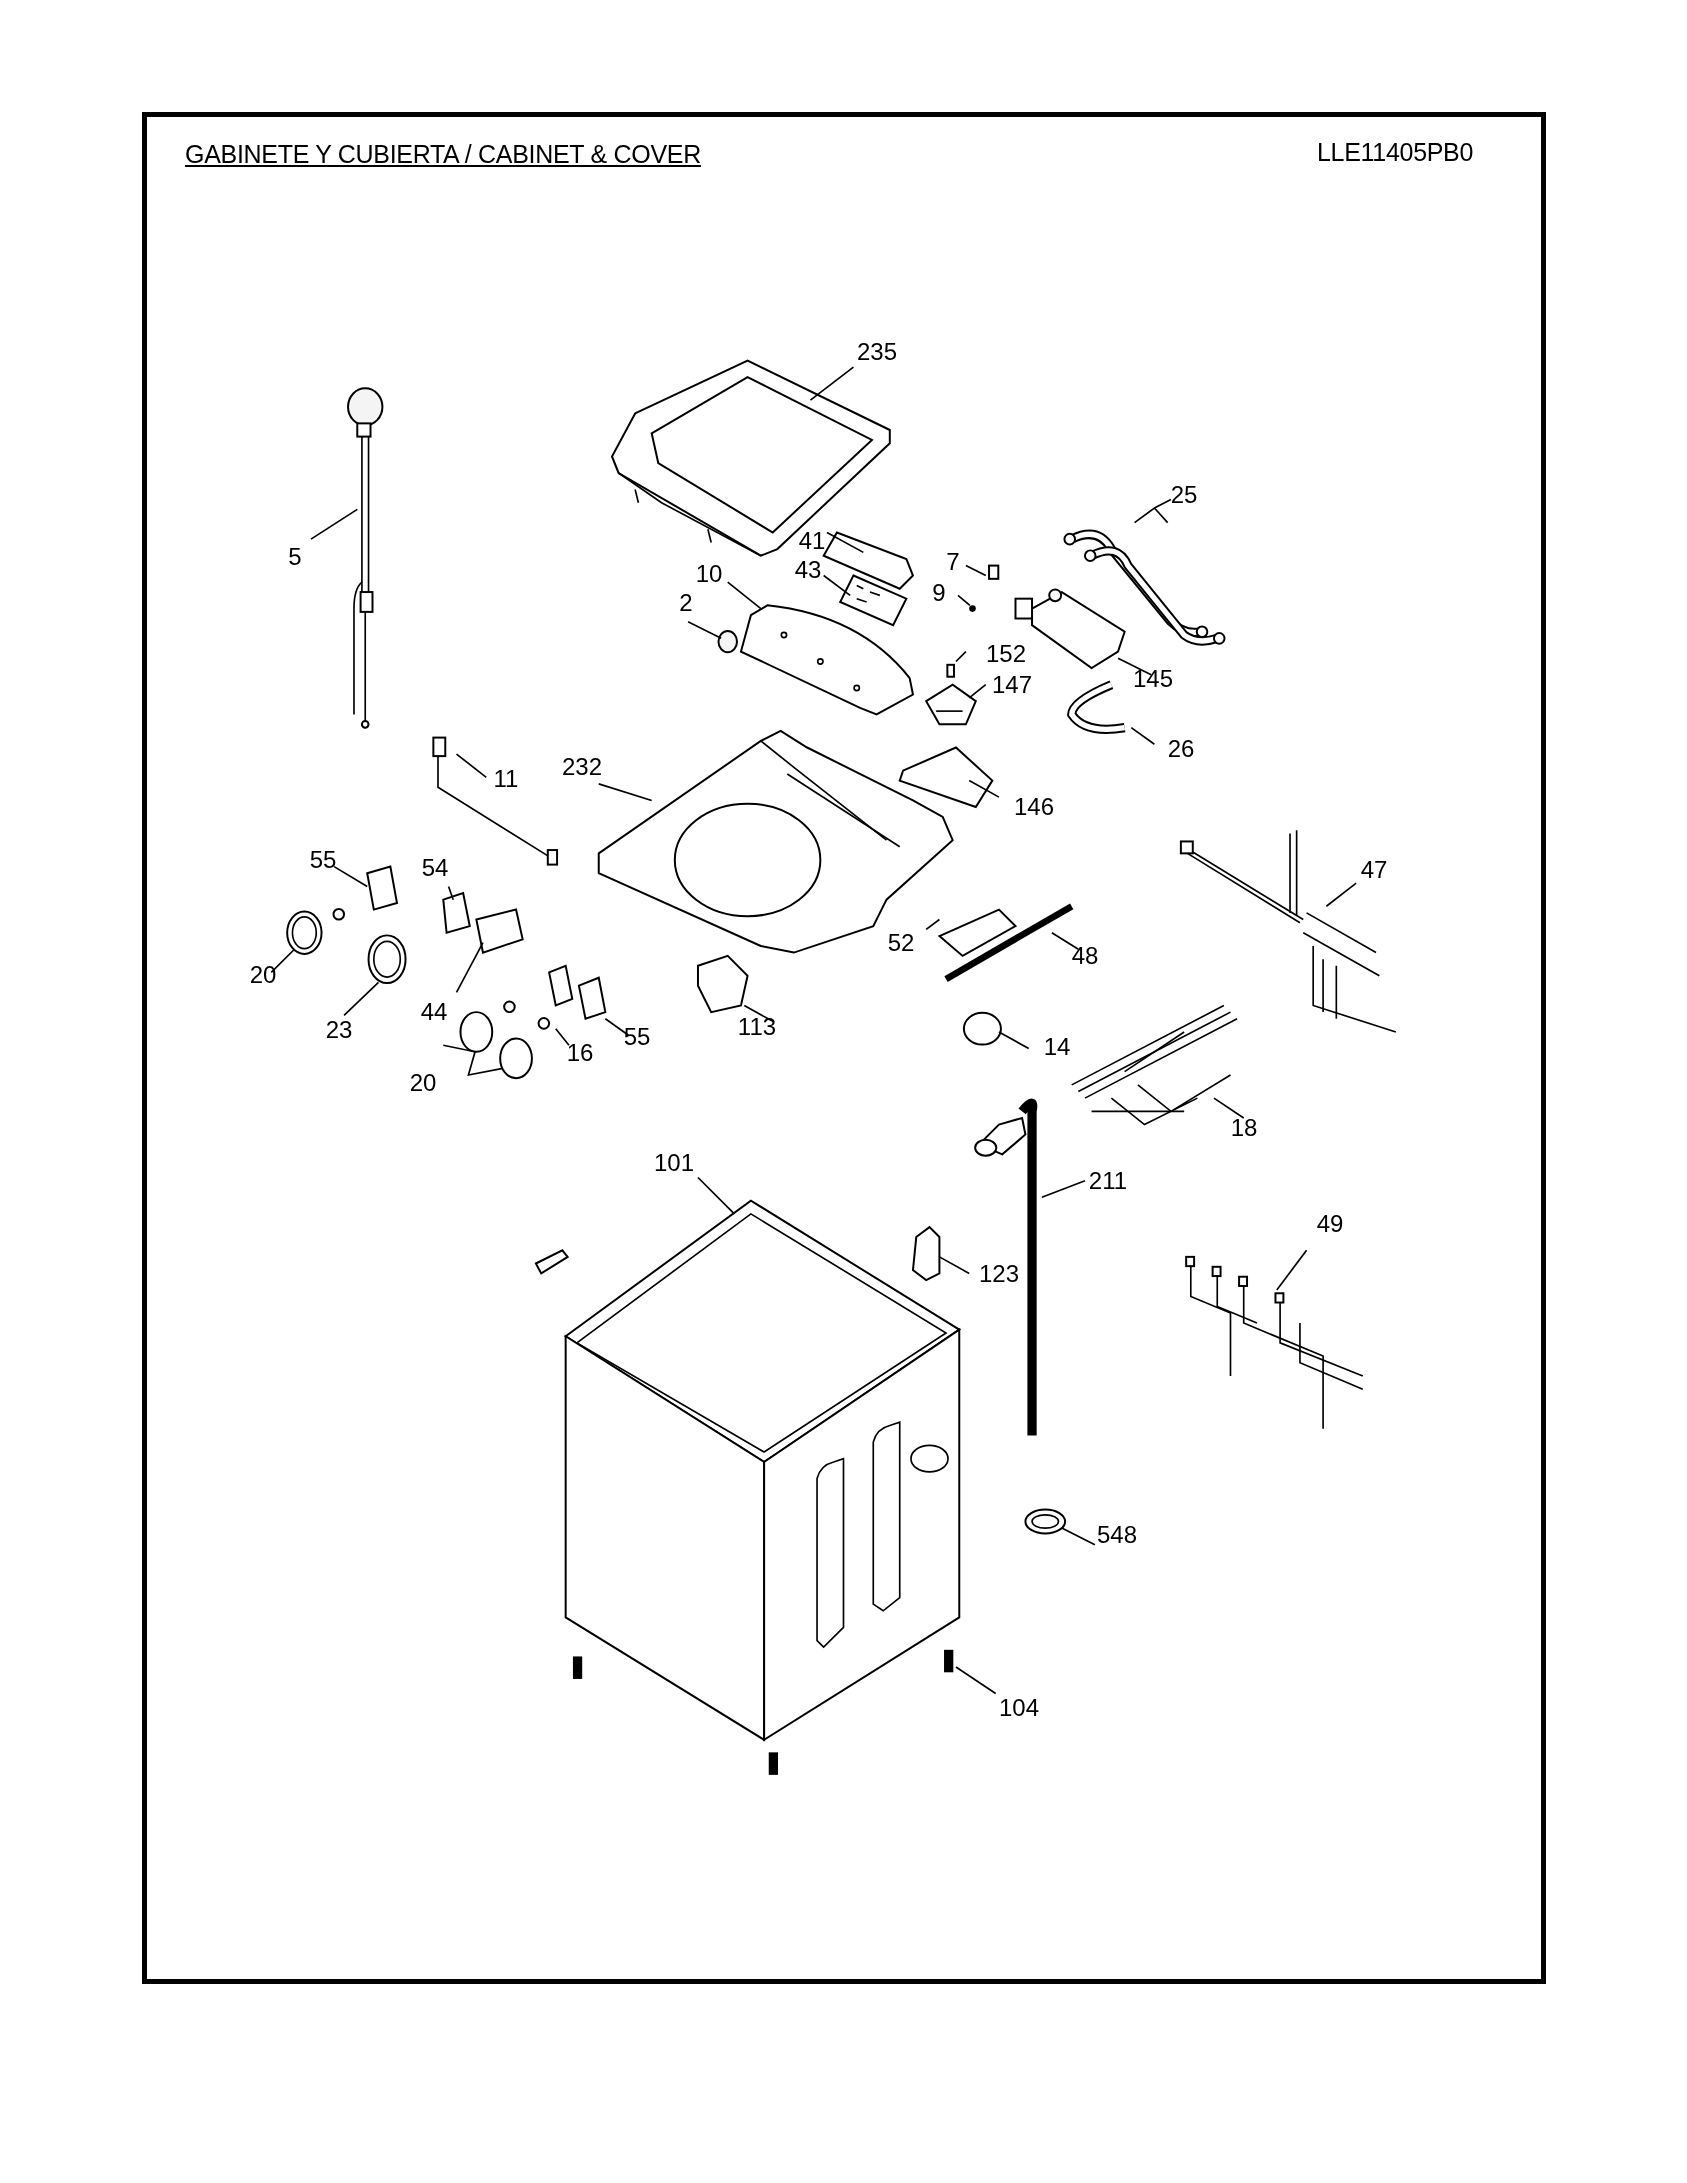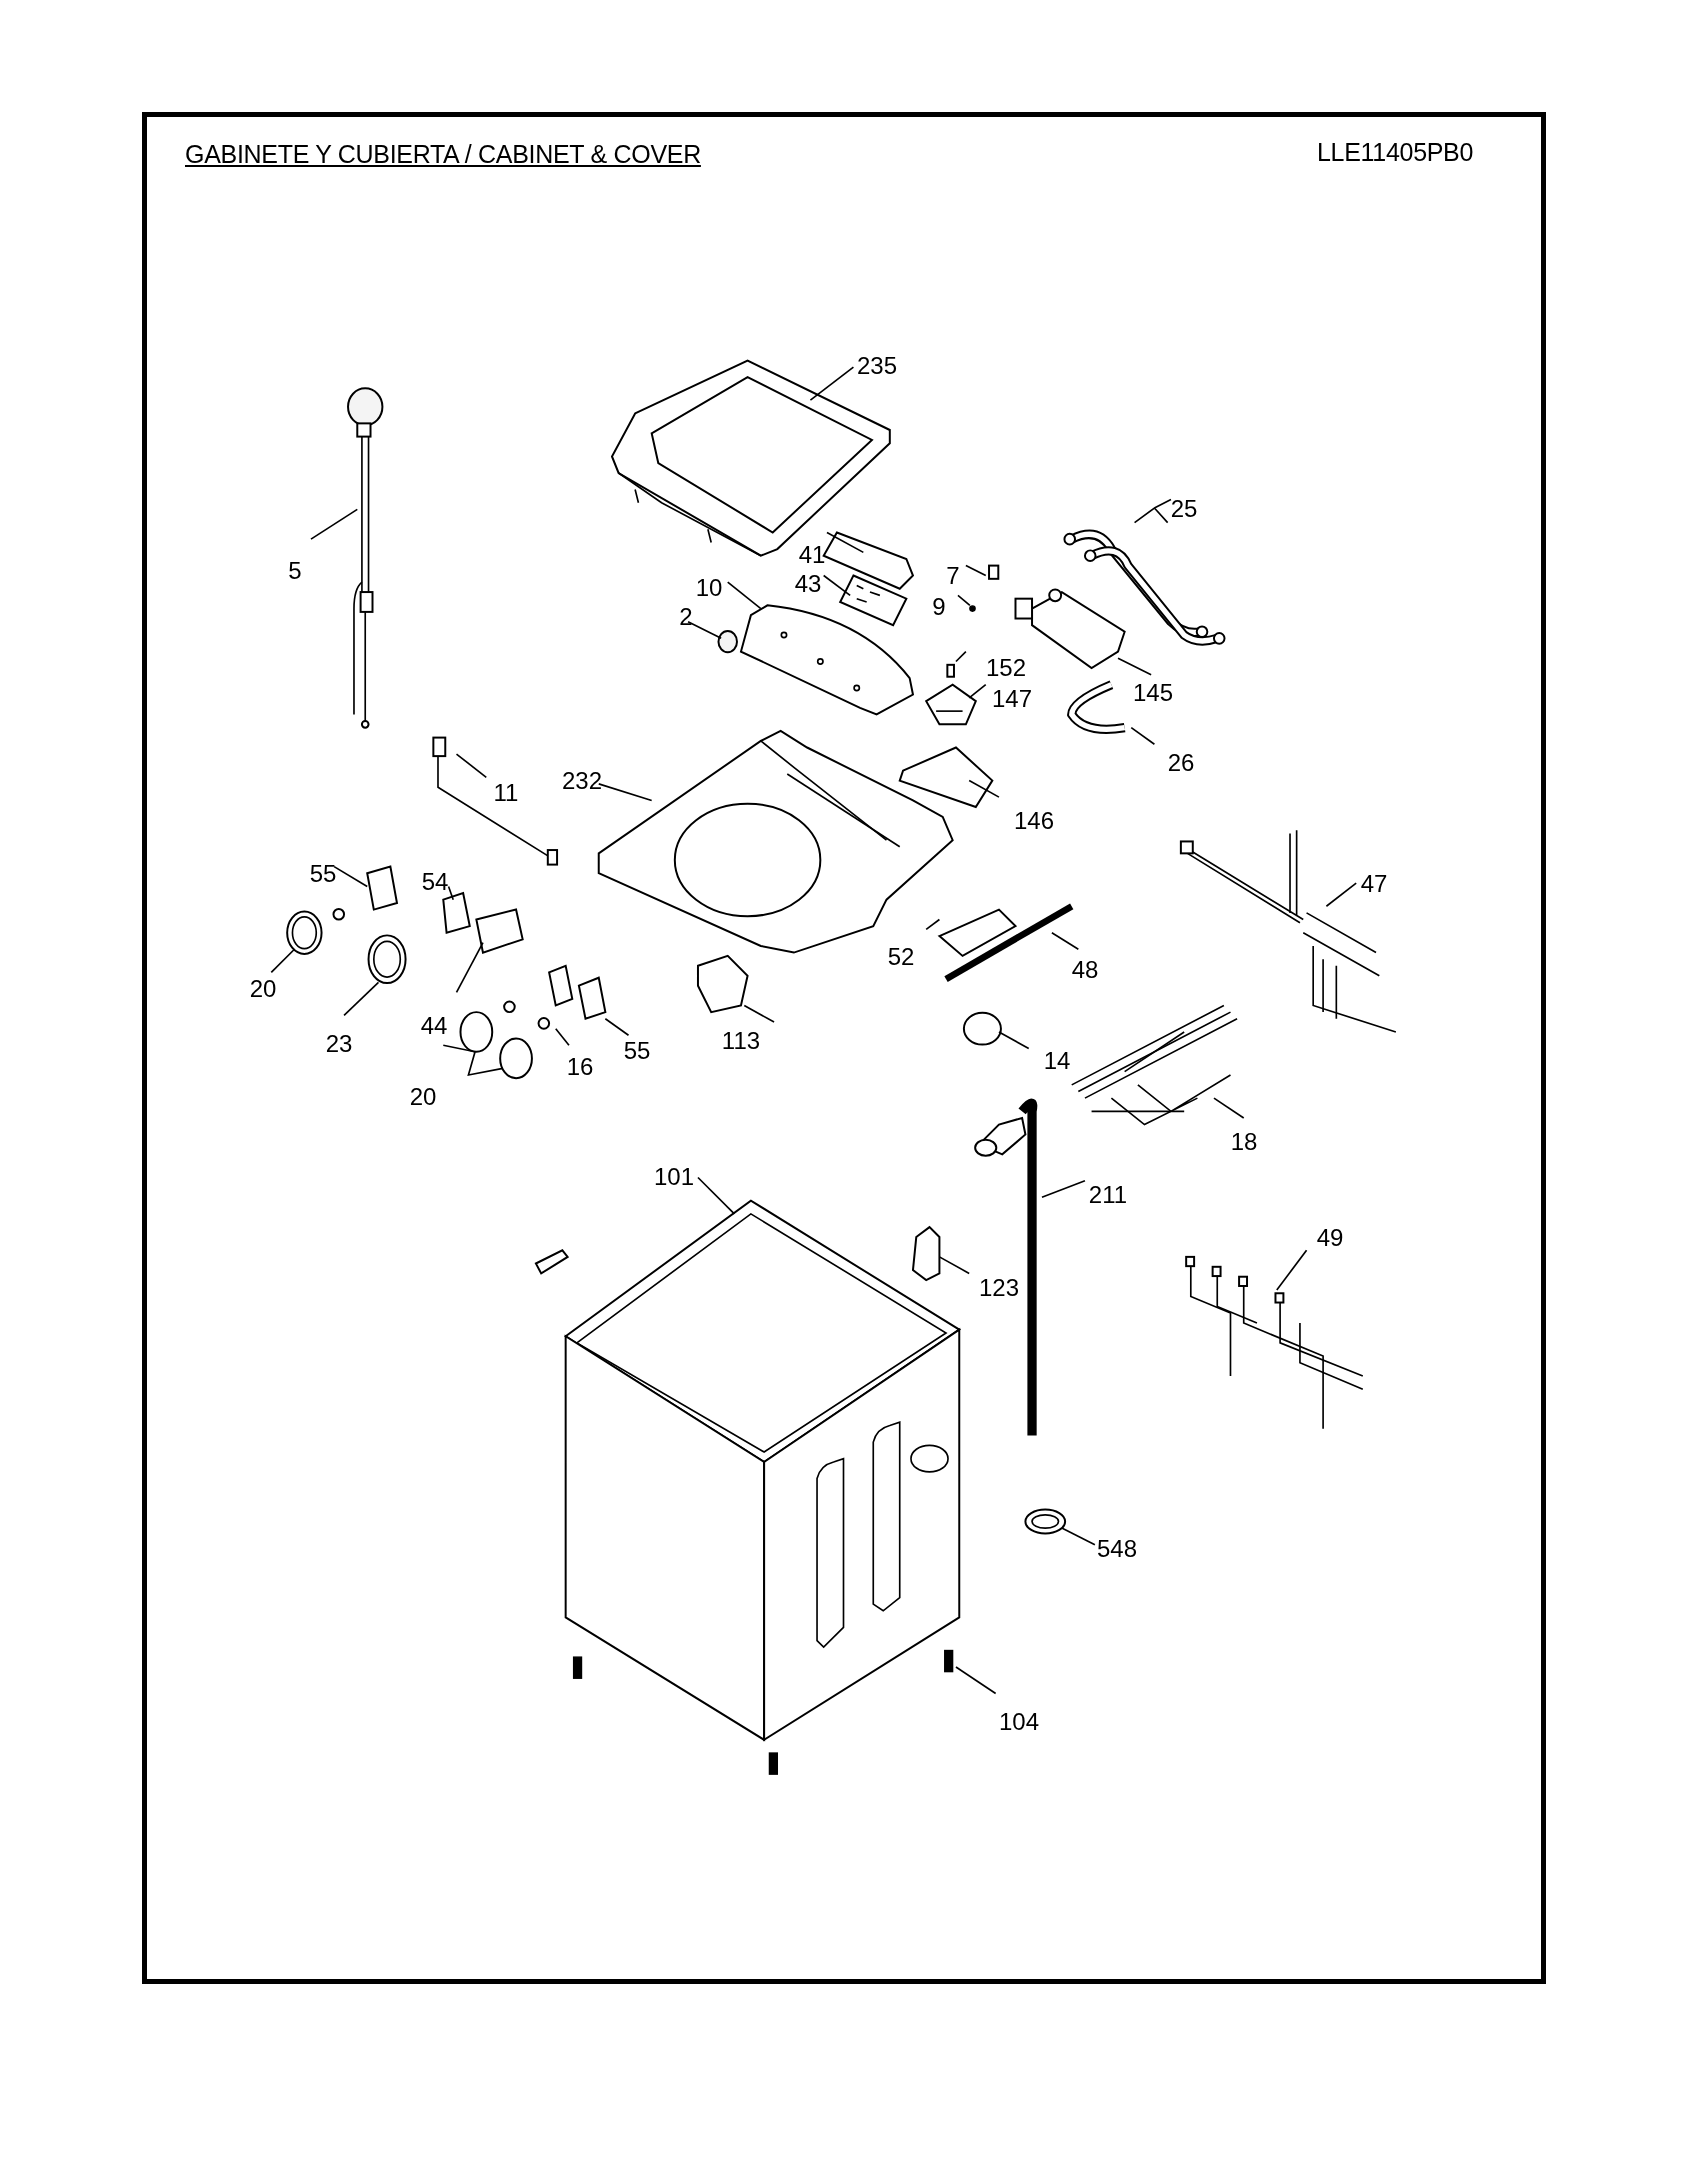--- a/index.html
+++ b/index.html
@@ -1,21 +1,21 @@
 <!DOCTYPE html>
 <html style="font-size:10.6px"><head>
 <meta charset="utf-8">
 <style>
   html,body{margin:0;padding:0;background:#fff;}
   body{width:1687px;height:2183px;position:relative;overflow:hidden;font-family:"Liberation Sans",sans-serif;color:#000;}
   #frame{position:absolute;left:142px;top:112px;width:1404px;height:1872px;border:5.3px solid #000;box-sizing:border-box;}
   #title{position:absolute;left:185px;top:140px;font-size:25px;letter-spacing:-0.3px;text-decoration:underline;}
   #model{position:absolute;left:1317px;top:138px;font-size:25px;letter-spacing:-0.3px;}
   #art{position:absolute;left:0;top:0;width:1687px;height:2183px;}
-  .lbl{position:absolute;font-size:24px;line-height:1;transform:translate(-50%,-50%);white-space:nowrap;margin-top:14px;}
+  .lbl{position:absolute;font-size:24px;line-height:1;transform:translate(-50%,-50%);white-space:nowrap;}
   svg .o{fill:#fff;stroke:#000;stroke-width:3;}
   svg .t{fill:none;stroke:#000;stroke-width:2.5;}
   svg .k{fill:#000;stroke:#000;stroke-width:2;}
   svg .g{fill:#f4f4f4;stroke:#000;stroke-width:3;}
   svg .lead{fill:none;stroke:#000;stroke-width:2.5;}
 </style>
 </head>
 <body>
 
 <div id="frame"></div>
@@ -237,21 +237,21 @@
 <div class="lbl" style="left:582px;top:767px">232</div>
 <div class="lbl" style="left:1034px;top:807px">146</div>
 <div class="lbl" style="left:323px;top:860px">55</div>
 <div class="lbl" style="left:435px;top:868px">54</div>
 <div class="lbl" style="left:1374px;top:870px">47</div>
 <div class="lbl" style="left:263px;top:975px">20</div>
 <div class="lbl" style="left:901px;top:943px">52</div>
 <div class="lbl" style="left:1085px;top:956px">48</div>
 <div class="lbl" style="left:339px;top:1030px">23</div>
 <div class="lbl" style="left:434px;top:1012px">44</div>
-<div class="lbl" style="left:741px;top:1027px">113</div>
+<div class="lbl" style="left:757px;top:1027px">113</div>
 <div class="lbl" style="left:637px;top:1037px">55</div>
 <div class="lbl" style="left:580px;top:1053px">16</div>
 <div class="lbl" style="left:1057px;top:1047px">14</div>
 <div class="lbl" style="left:423px;top:1083px">20</div>
 <div class="lbl" style="left:1244px;top:1128px">18</div>
 <div class="lbl" style="left:674px;top:1163px">101</div>
 <div class="lbl" style="left:1108px;top:1181px">211</div>
 <div class="lbl" style="left:1330px;top:1224px">49</div>
 <div class="lbl" style="left:999px;top:1274px">123</div>
 <div class="lbl" style="left:1117px;top:1535px">548</div>

